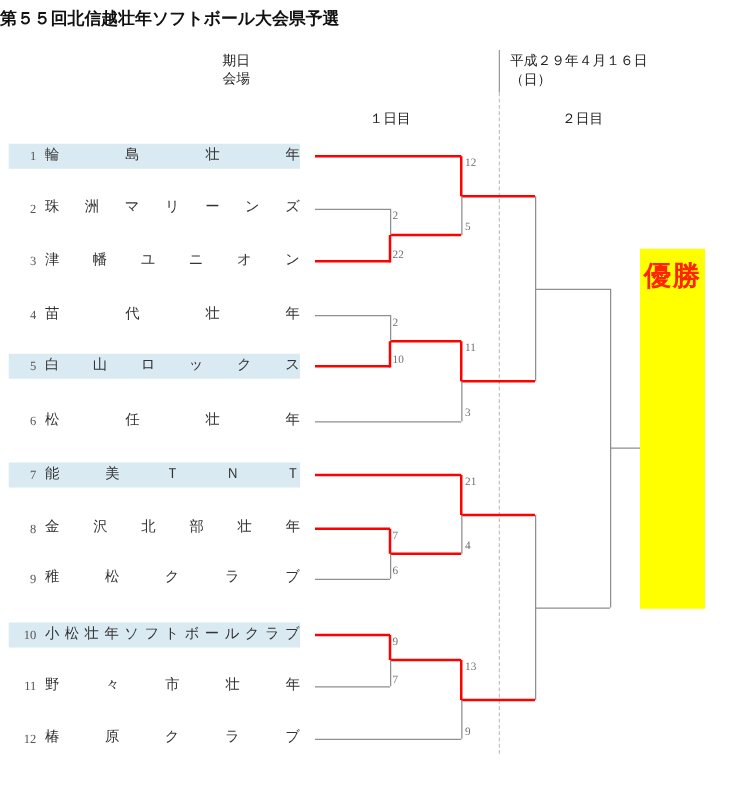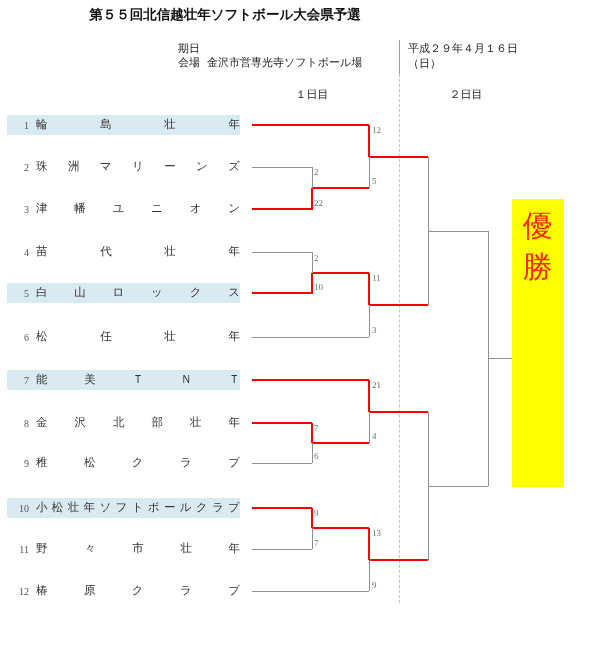--- a/index.html
+++ b/index.html
@@ -1,51 +1,50 @@
 <!DOCTYPE html>
 <html style="--winner-line: #fe0000; --loser-line: #8f8f8f; --highlight: #daeaf2; --champion-bg: #ffff00; --champion-text: #ff2400;"><head>
 <meta charset="utf-8">
 <style>
   html,body{margin:0;padding:0;background:#fff;}
   #stage{
     position:relative;width:600px;height:645px;background:#ffffff;overflow:hidden;
     font-family:"Liberation Serif","DejaVu Serif",serif;
   }
   .title{
-    position:absolute;top:6px;left:0;width:450px;text-align:center;
+    position:absolute;top:6px;left:0;width:450px;
     font-size:13.5px;font-weight:bold;color:#111;white-space:nowrap;
   }
   .htext{position:absolute;font-size:11px;color:#222;white-space:nowrap;}
   .hblock{position:absolute;left:408px;width:136px;font-size:11px;color:#222;}
   .daylabel{position:absolute;width:44px;text-align:center;font-size:11px;color:#222;}
   .sep-solid{position:absolute;left:399px;top:40px;width:0;height:34px;border-left:1px solid #9a9a9a;}
   .sep-dash{position:absolute;left:399px;top:74px;width:0;height:529px;border-left:1px dashed #c4c4c4;}
   .team-row{
     position:absolute;left:7px;width:233px;height:20px;
     display:flex;align-items:center;color:#333;
   }
   .team-row.hl{background:var(--highlight,#daeaf2);}
   .seed{flex:none;width:22px;text-align:right;font-size:10px;color:#555;}
   .tname{flex:1;margin-left:7px;display:flex;justify-content:space-between;font-size:11.5px;line-height:1;}
   .bl{position:absolute;background:var(--loser-line,#8f8f8f);}
   .bl.win{background:var(--winner-line,#fe0000);}
   .score{position:absolute;font-size:9px;line-height:1;color:#707070;}
   .champ-box{position:absolute;left:512px;top:199px;width:52px;height:288px;background:var(--champion-bg,#ffff00);}
-  .champ-text{margin-top:7px;text-align:center;font-size:30px;font-weight:normal;color:var(--champion-text,#ff2400);letter-spacing:1px;}
+  .champ-text{margin-top:7px;text-align:center;font-size:22px;font-weight:bold;color:var(--champion-text,#ff2400);letter-spacing:1px;}
 </style>
 </head>
 <body>
 
 <div id="stage">
 
   <div class="title">第５５回北信越壮年ソフトボール大会県予選</div>
 
   <span class="htext" style="left:178px;top:41px">期日</span>
   <span class="htext" style="left:178px;top:55px">会場</span>
-  <span class="htext" style="left:207px;top:55px">金沢市営専光寺ソフトボール場</span>
 
   <div class="hblock" style="top:41px">平成２９年４月１６日（日）</div>
 
   <div class="daylabel" style="left:290px;top:87px">１日目</div>
   <div class="daylabel" style="left:444px;top:87px">２日目</div>
 
   <div class="sep-solid"></div>
   <div class="sep-dash"></div>
 
   <div class="team-row hl" style="top:115px">

